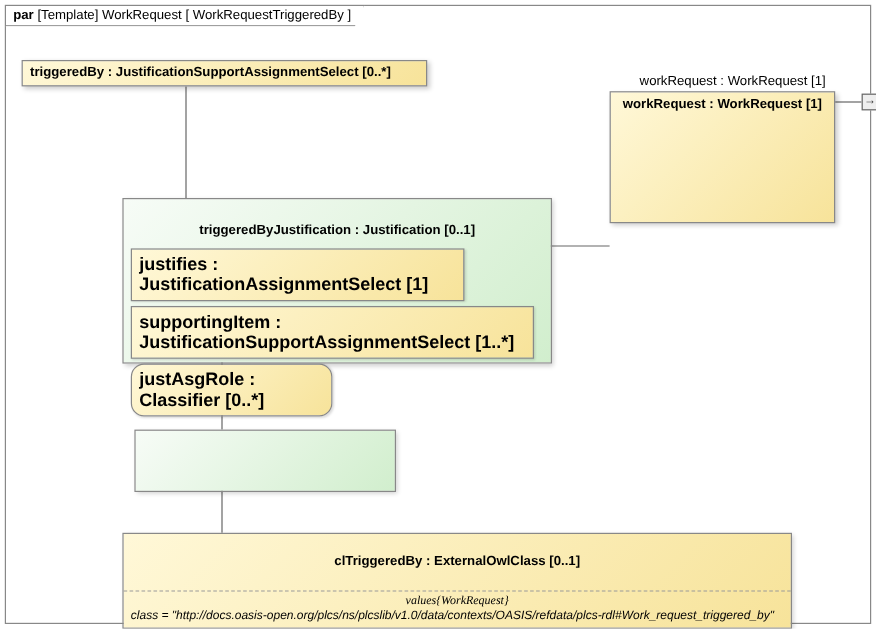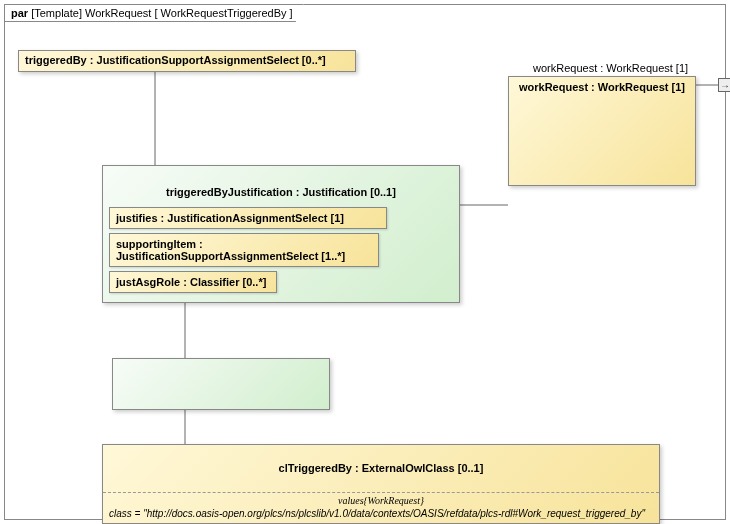--- a/index.html
+++ b/index.html
@@ -49,21 +49,21 @@
     font-weight: bold;
     padding: 4px 6px;
     font-size: 11px;
     border-bottom: 1px dashed transparent;
   }
   .inner-block {
     margin: 4px 6px;
     border: 1px solid #888;
     box-shadow: 1px 1px 2px rgba(0,0,0,0.15);
     padding: 4px 6px;
-    font-size: 11px;
+    font-size: 15px;
     font-weight: bold;
   }
   .ext-label {
     position: absolute;
     font-size: 11px;
   }
   .values-line {
     text-align: center;
     font-style: italic;
     font-size: 10px;
@@ -131,24 +131,24 @@
 
 <div class="port" style="left:718px; top:78px;">
   <span>→</span>
 </div>
 
 <div class="block green" style="left:102px; top:165px; width:358px; height:138px; padding-top:16px;">
   <div class="block-title">triggeredByJustification : Justification [0..1]</div>
   <div class="inner-block orange" style="width:278px;">
     <span>justifies : JustificationAssignmentSelect [1]</span>
   </div>
-  <div class="inner-block orange" style="width:270px;">
+  <div class="inner-block orange" style="width:336px;">
     <span>supportingItem : JustificationSupportAssignmentSelect [1..*]</span>
   </div>
-  <div class="inner-block orange" style="width:168px;">
+  <div class="inner-block orange" style="width:168px;border-radius:11px;">
     <span>justAsgRole : Classifier [0..*]</span>
   </div>
 </div>
 
 <div class="block green" style="left:112px; top:358px; width:218px; height:52px; padding-top:2px;">
 </div>
 
 <div class="block orange" style="left:102px; top:444px; width:558px; padding:0;">
   <div class="block-title" style="padding:17px;">clTriggeredBy : ExternalOwlClass [0..1]</div>
   <div class="values-line">values{WorkRequest}</div>

